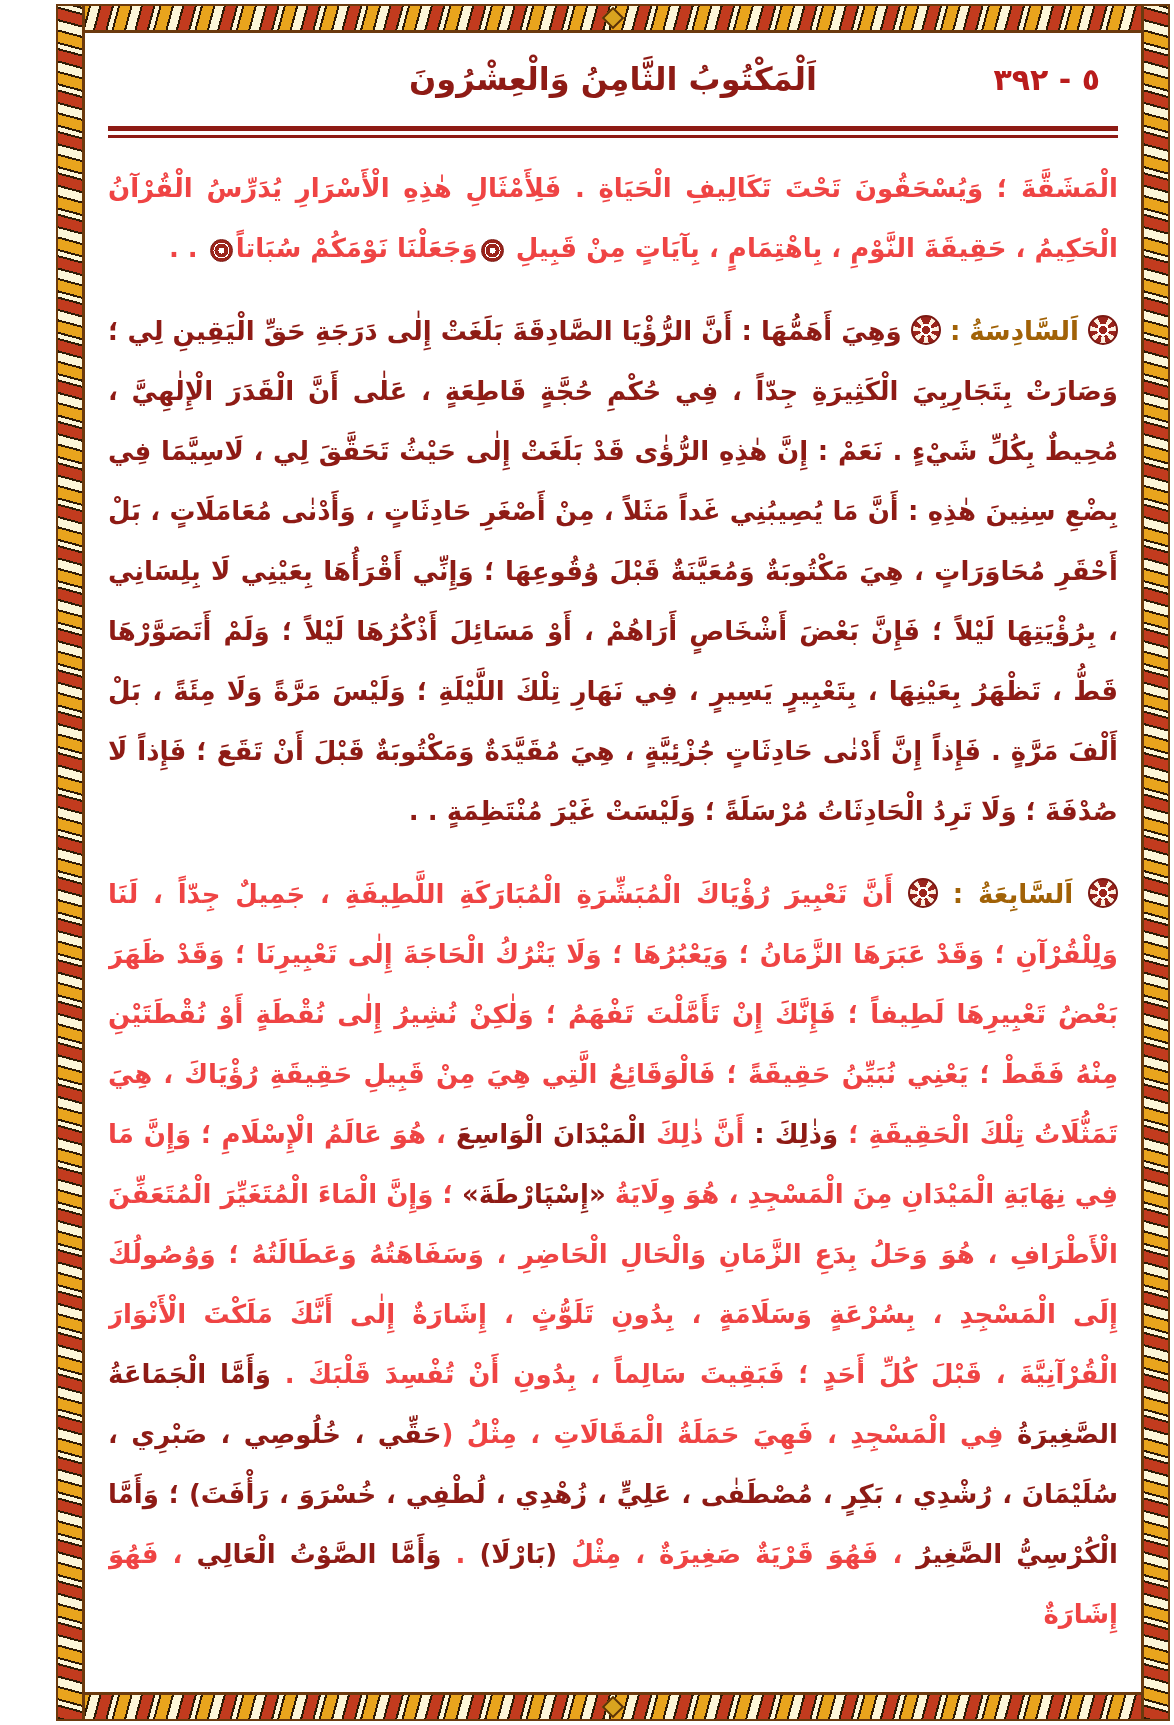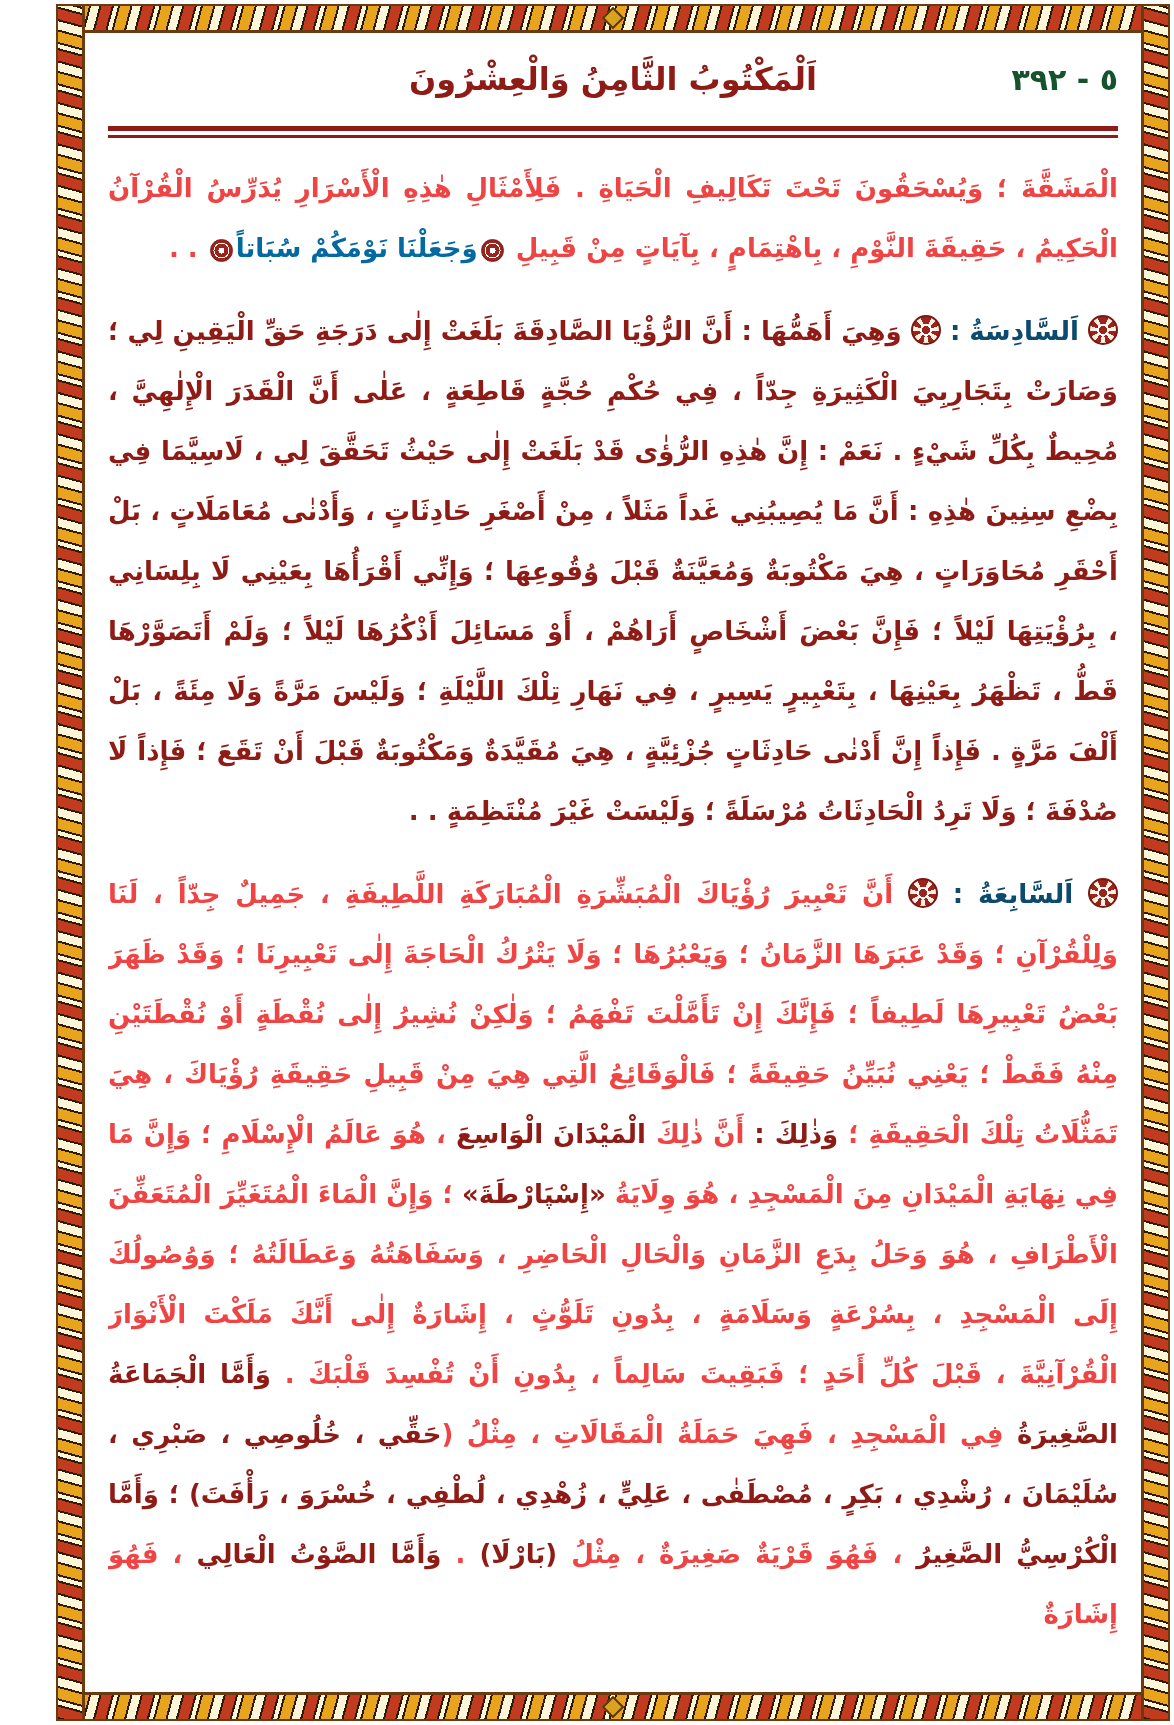--- a/index.html
+++ b/index.html
@@ -22,30 +22,30 @@
   .strip.left{left:4px;border-right-width:3px;}
   .strip.right{right:4px;border-left-width:3px;}
   .diamond{position:absolute;left:50%;width:12px;height:12px;margin-left:-8px;
     background:#d9a31f;border:2px solid #5a3208;transform:rotate(45deg);z-index:3;}
   .diamond.t{top:10px}.diamond.b{bottom:10px}
   
   .content{position:absolute;top:46px;bottom:44px;left:56px;right:56px;overflow:hidden;}
   header.pghead{position:relative;height:74px;}
   .title{margin:0;position:absolute;left:0;right:0;top:14px;text-align:center;
     font-size:32px;font-weight:bold;color:#8e1b15;}
-  .pagenum{position:absolute;right:0;top:16px;font-size:30px;font-weight:bold;color:#14532d;margin-left:20px;}
+  .pagenum{position:absolute;right:18px;top:16px;font-size:30px;font-weight:bold;color:#b91c1c;margin-left:20px;}
   .rule{height:4px;border-top:5px solid #8e1b15;border-bottom:3px solid #8e1b15;margin-top:6px;}
   main.bodytext{padding-top:20px;font-size:26px;font-weight:bold;line-height:60px;
     text-align:justify;color:#1b1b1b;}
   p.para{margin:0;}
   p.para.section{margin-top:23px;}
   .seg-k{color:#ef4444;}
   .seg-r{color:#8e1b15;}
-  .seg-rb{color:#0c4a6e;}
-  .seg-b{color:#0369a1;}
+  .seg-rb{color:#a16207;}
+  .seg-b{color:#ef4444;}
   
   .orn{display:inline-block;vertical-align:-5px;border-radius:50%;}
   .rosette{width:26px;height:26px;border:2px solid #7a1812;
     background:
       radial-gradient(circle,#9b241c 0 4px,#ffffff 4px 6px,rgba(0,0,0,0) 6px),
       repeating-conic-gradient(#9b241c 0 24deg,#fdf0e0 24deg 48deg);}
   .medallion{width:21px;height:21px;border:1px solid #7a1812;margin:0 3px;
     background:radial-gradient(circle,#ffffff 0 3px,#9b241c 3px 7px,#ffffff 7px 8px,#9b241c 8px 11px);}
 </style>
 </head>

